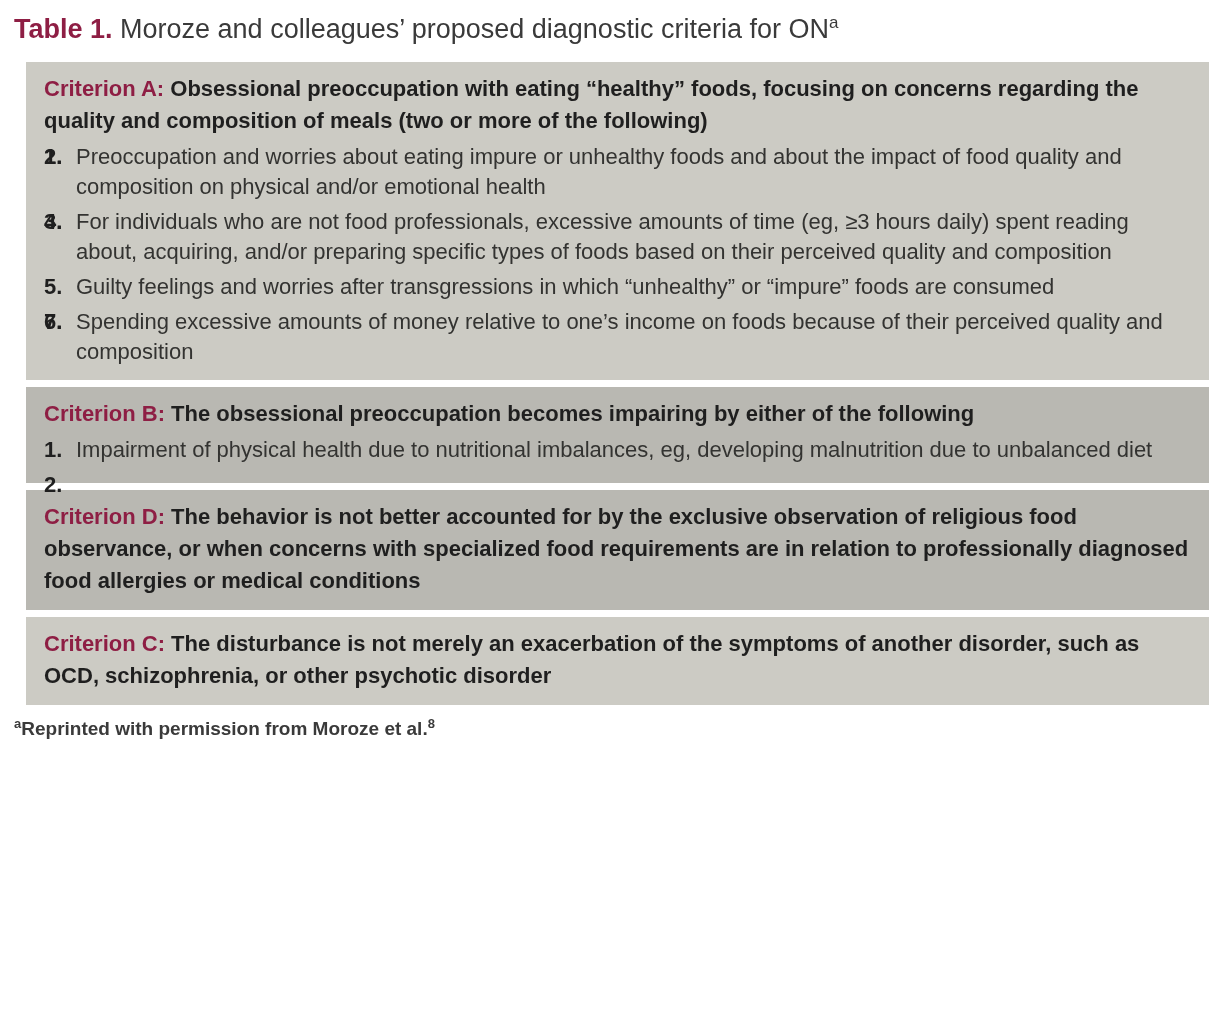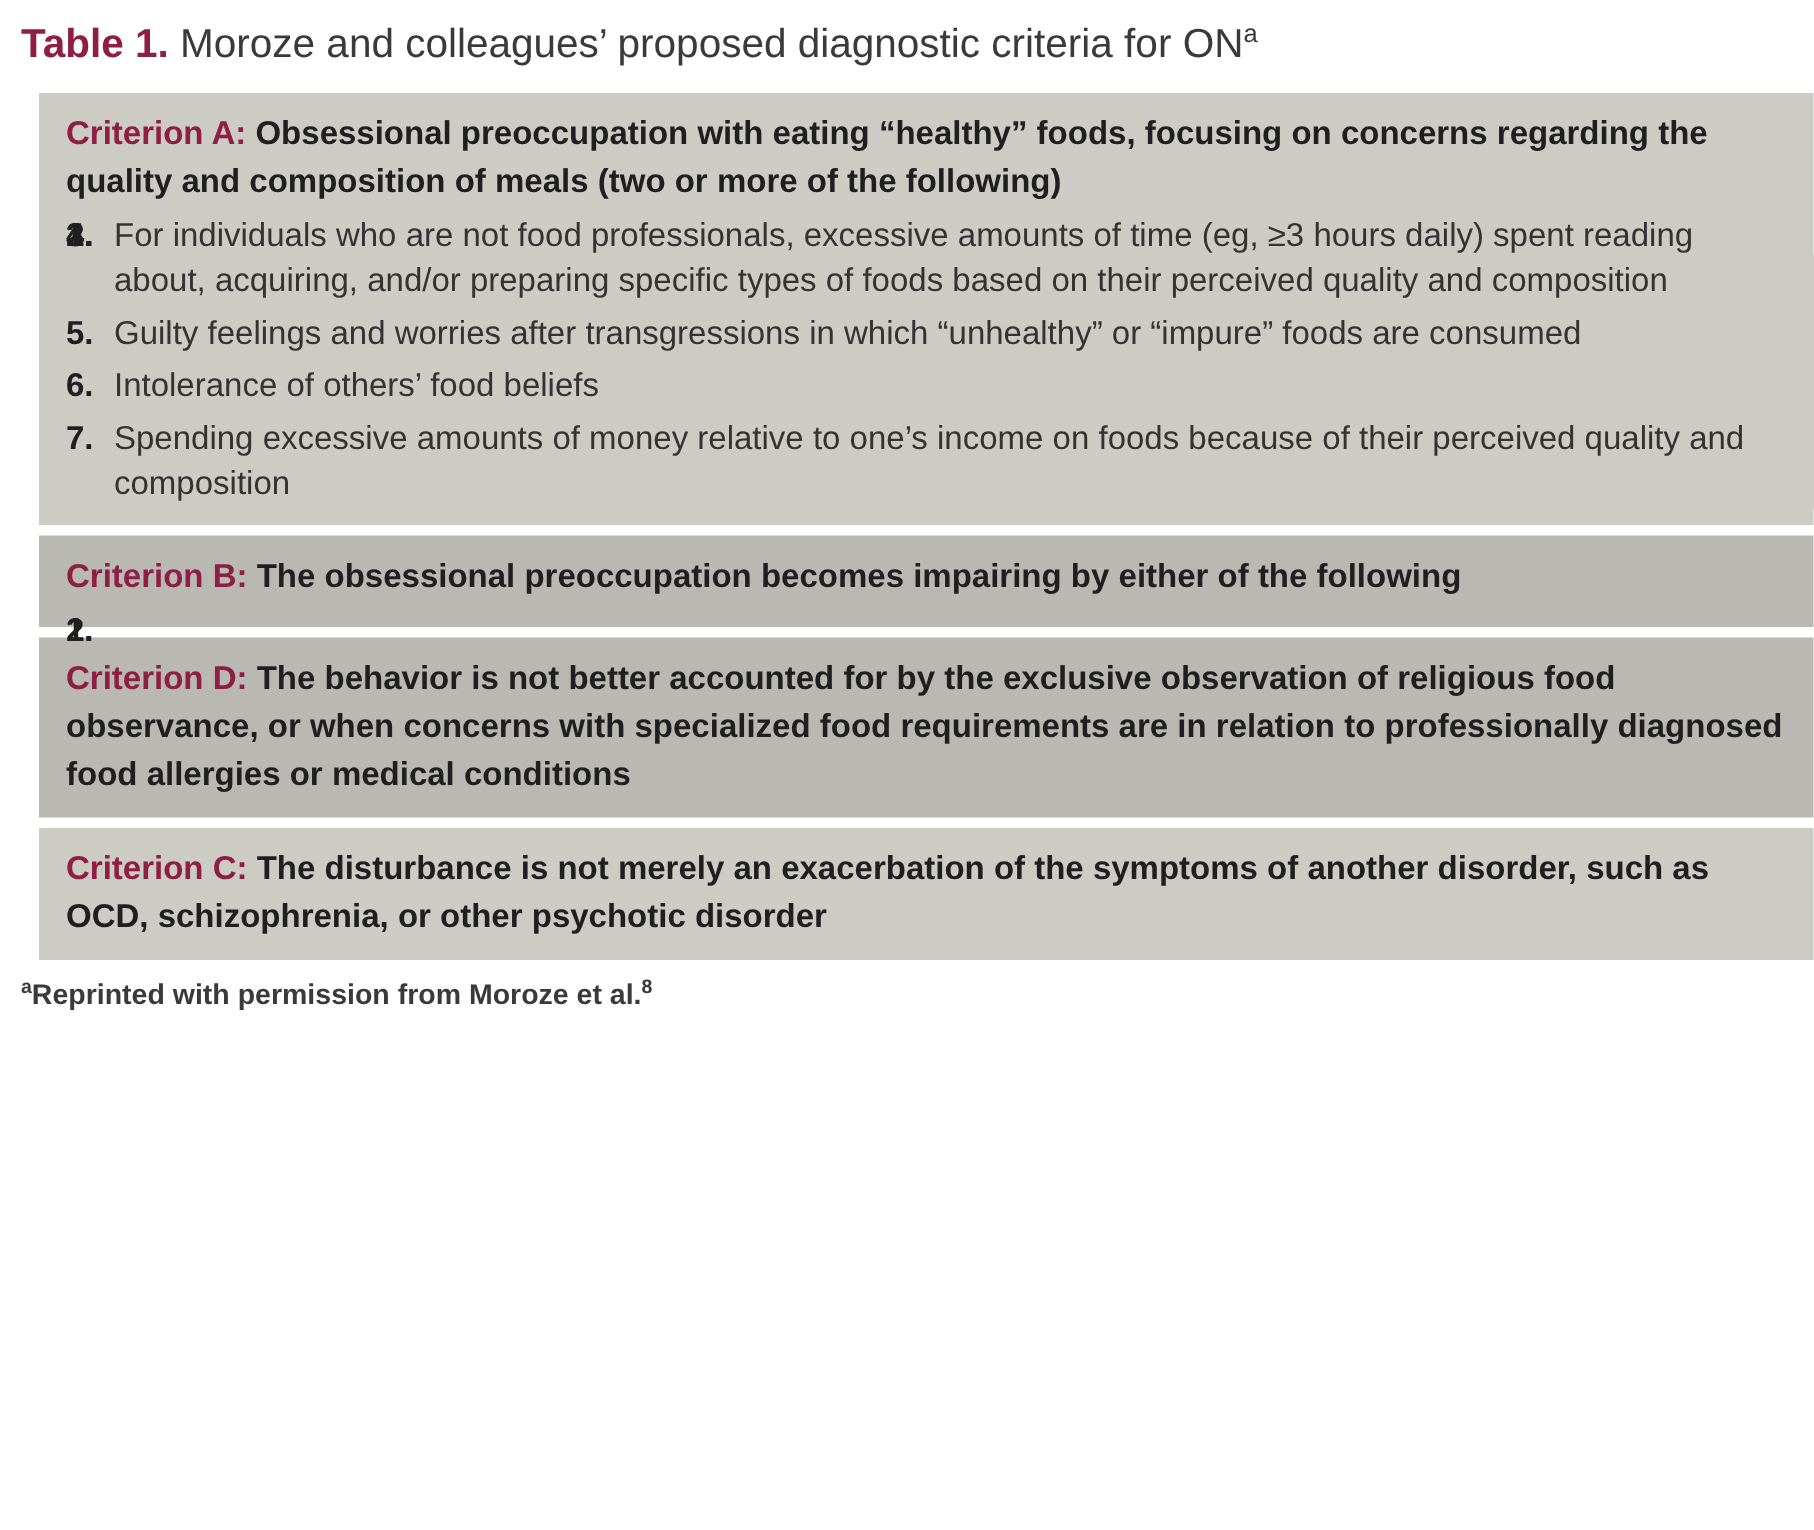--- a/index.html
+++ b/index.html
@@ -100,46 +100,46 @@
 
   <div class="criterion-section" style="background: rgb(204, 203, 196);">
         <p class="criterion-heading">
           <span class="criterion-label" style="color: rgb(142, 30, 68);">Criterion A:</span><span class="criterion-heading-text"> Obsessional preoccupation with eating “healthy” foods, focusing on concerns regarding the quality and composition of meals (two or more of the following)</span>
         </p>
         <ul class="criteria-list">
           <li>
         <span class="item-number">1.</span>
       </li>
           <li>
-        <span class="item-number">2.</span>
+        <span class="item-number">2.</span><span class="item-text">Preoccupation and worries about eating impure or unhealthy foods and about the impact of food quality and composition on physical and/or emotional health</span>
       </li>
           <li>
         <span class="item-number">3.</span>
       </li>
           <li>
         <span class="item-number">4.</span><span class="item-text">For individuals who are not food professionals, excessive amounts of time (eg, ≥3 hours daily) spent reading about, acquiring, and/or preparing specific types of foods based on their perceived quality and composition</span>
       </li>
           <li>
         <span class="item-number">5.</span><span class="item-text">Guilty feelings and worries after transgressions in which “unhealthy” or “impure” foods are consumed</span>
       </li>
           <li>
-        <span class="item-number">6.</span><span class="item-text">Intolerance of others’ food beliefs</span>
+        <span class="item-number">6.</span>
       </li>
           <li>
         <span class="item-number">7.</span><span class="item-text">Spending excessive amounts of money relative to one’s income on foods because of their perceived quality and composition</span>
       </li>
         </ul>
       </div>
       <div class="criterion-section" style="background: rgb(185, 184, 178);">
         <p class="criterion-heading">
           <span class="criterion-label" style="color: rgb(142, 30, 68);">Criterion B:</span><span class="criterion-heading-text"> The obsessional preoccupation becomes impairing by either of the following</span>
         </p>
         <ul class="criteria-list">
           <li>
-        <span class="item-number">1.</span>
+        <span class="item-number">1.</span><span class="item-text">Impairment of physical health due to nutritional imbalances, eg, developing malnutrition due to unbalanced diet</span>
       </li>
           <li>
         <span class="item-number">2.</span>
       </li>
         </ul>
       </div>
       <div class="criterion-section" style="background: rgb(185, 184, 178);">
         <p class="criterion-heading">
           <span class="criterion-label" style="color: rgb(142, 30, 68);">Criterion D:</span><span class="criterion-heading-text"> The behavior is not better accounted for by the exclusive observation of religious food observance, or when concerns with specialized food requirements are in relation to professionally diagnosed food allergies or medical conditions</span>
         </p>

